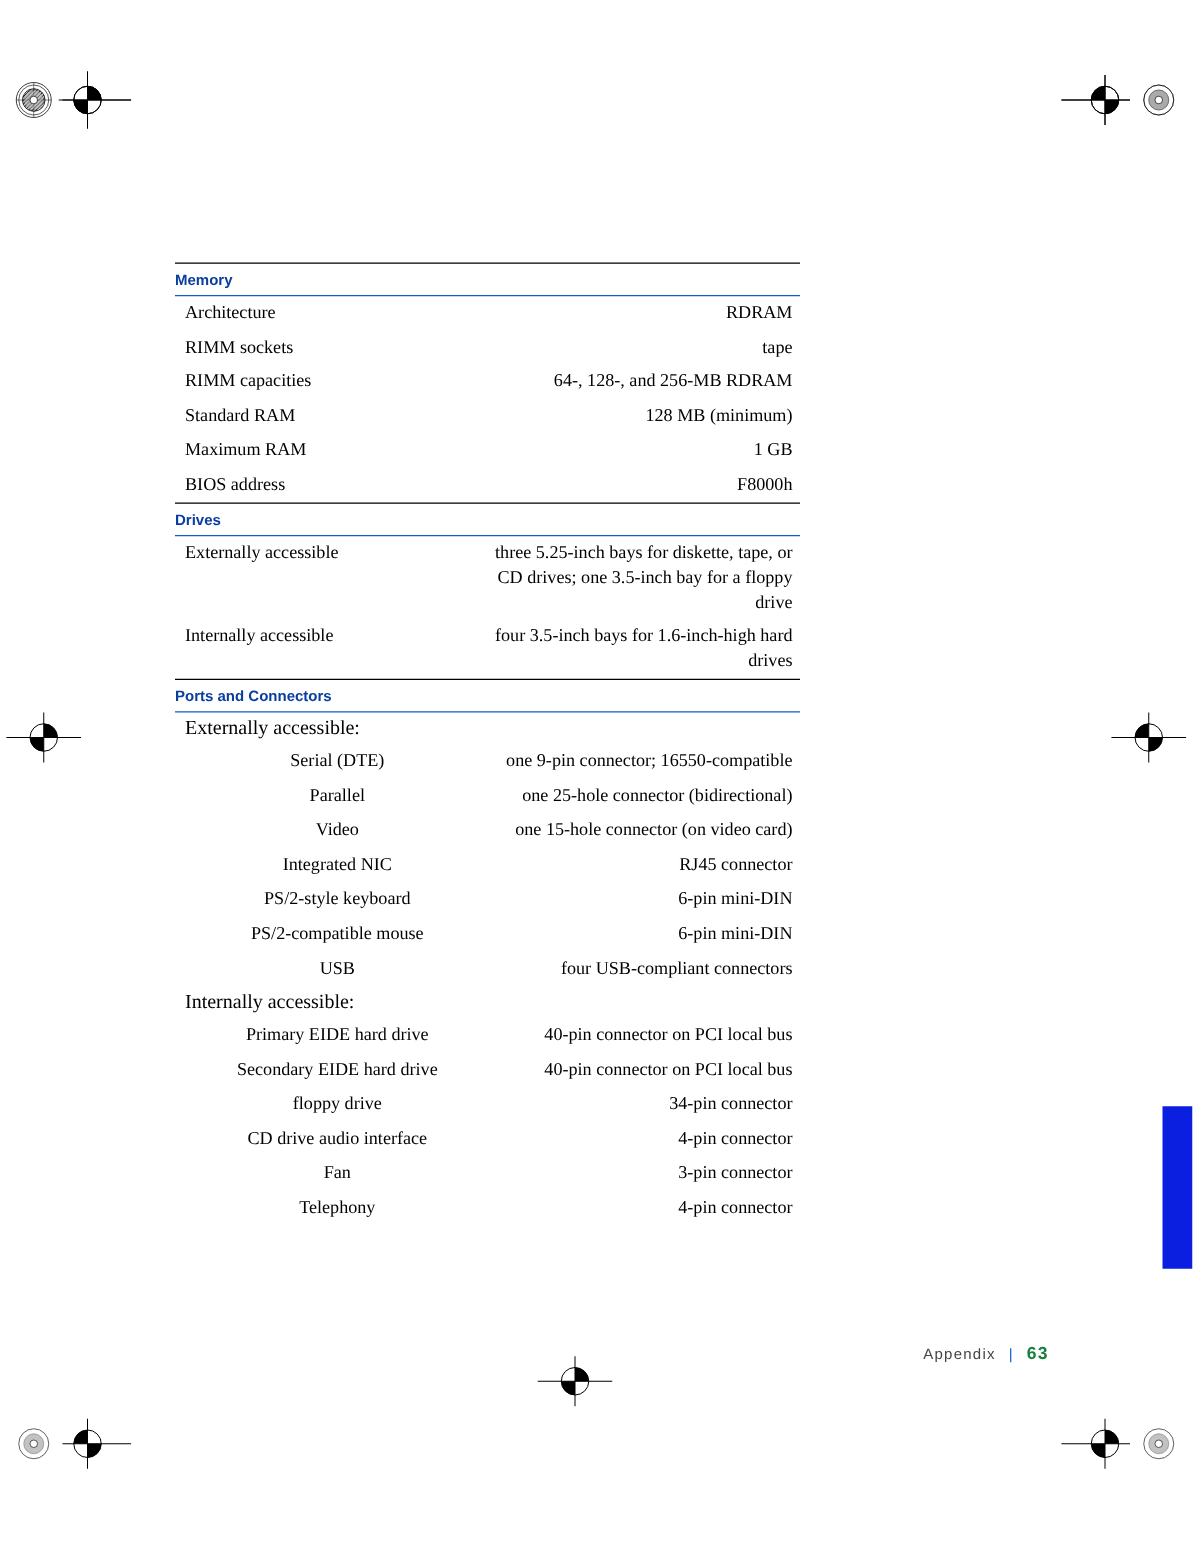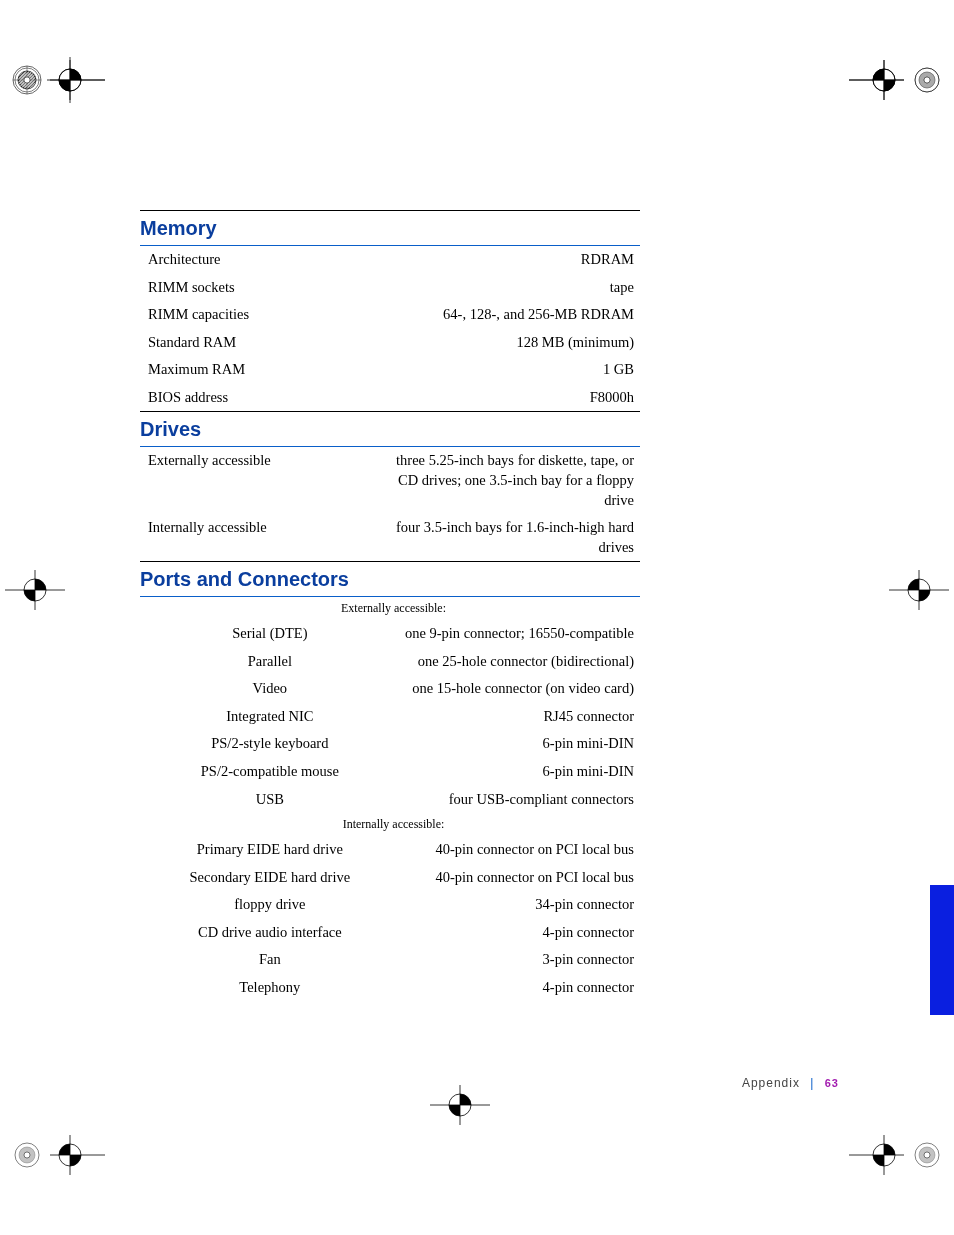--- a/index.html
+++ b/index.html
@@ -37,21 +37,21 @@
   .spec-table {
     width: 500px;
     border-collapse: collapse;
   }
   .section-header td {
     border-top: 1.5px solid #000;
     border-bottom: 1px solid #0a5fc9;
     padding: 6px 0 5px 0;
     font-family: 'Helvetica Neue', Arial, sans-serif;
     font-weight: bold;
-    font-size: 20px;
+    font-size: 12px;
     color: #0a3e9e;
   }
   .row td {
     padding: 4px 6px 4px 0;
     vertical-align: top;
     font-size: 14.5px;
     line-height: 1.35;
     margin-left: 36px;
   }
   .row td.label {
@@ -59,43 +59,42 @@
     padding-left: 8px;
   }
   .row td.value {
     width: 275px;
     text-align: right;
   }
   .subhead td {
     padding-left: 8px;
     padding-top: 4px;
     padding-bottom: 4px;
-    font-size: 12px;
-    text-align: center;
+    font-size: 16px;
   }
   .indent td.label { padding-left: 26px; text-align: center; }
 
   .footer {
     position: absolute;
     bottom: 145px;
     right: 115px;
     font-family: 'Helvetica Neue', Arial, sans-serif;
     font-size: 12px;
     letter-spacing: 1px;
     color: #444;
   }
   .footer .divider {
     color: #0a5fc9;
     padding: 0 6px;
     font-weight: normal;
   }
   .footer .pnum {
     font-weight: bold;
-    color: #a21caf;
-    font-size: 11px;
+    color: #15803d;
+    font-size: 14px;
   }
 
   .blue-tab {
     position: absolute;
     right: 0;
     top: 885px;
     width: 24px;
     height: 130px;
     background: #0a1fe0;
   }

